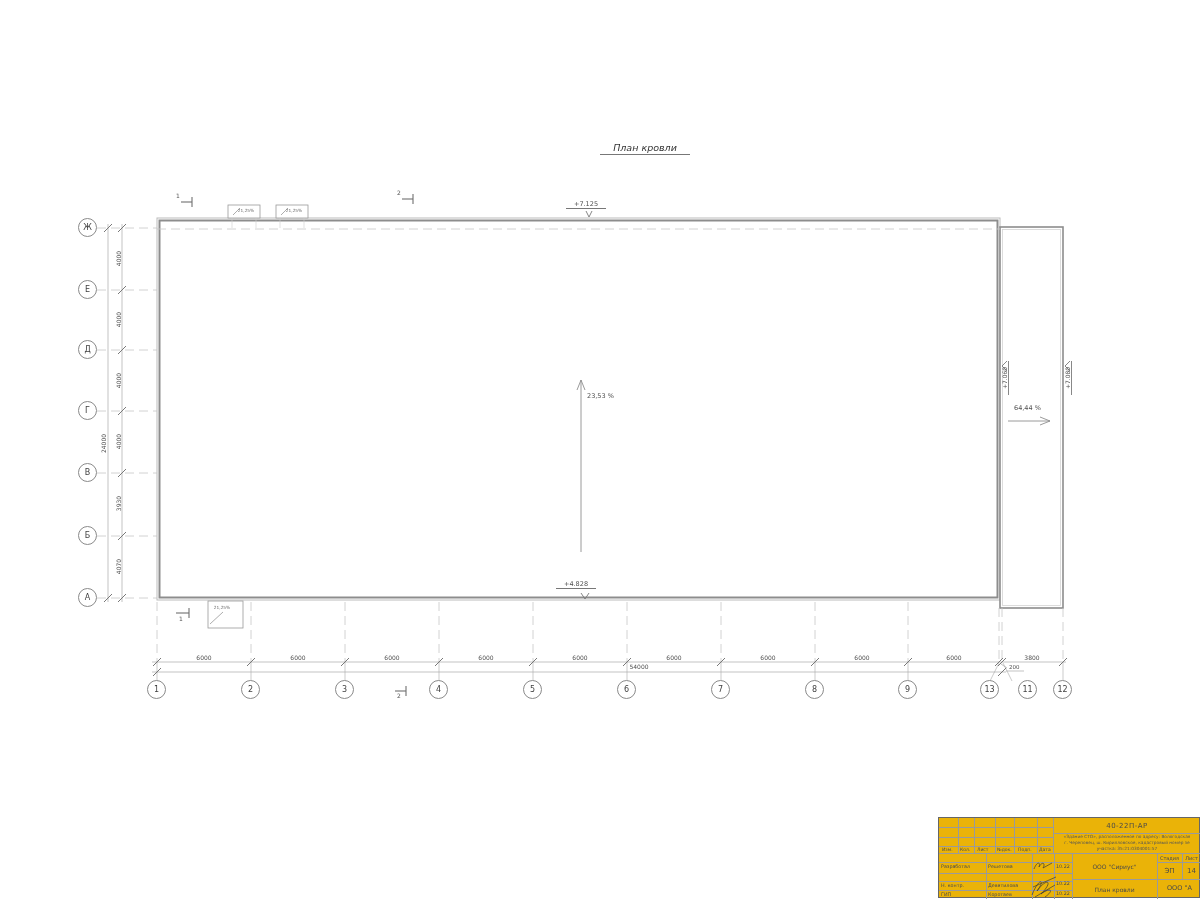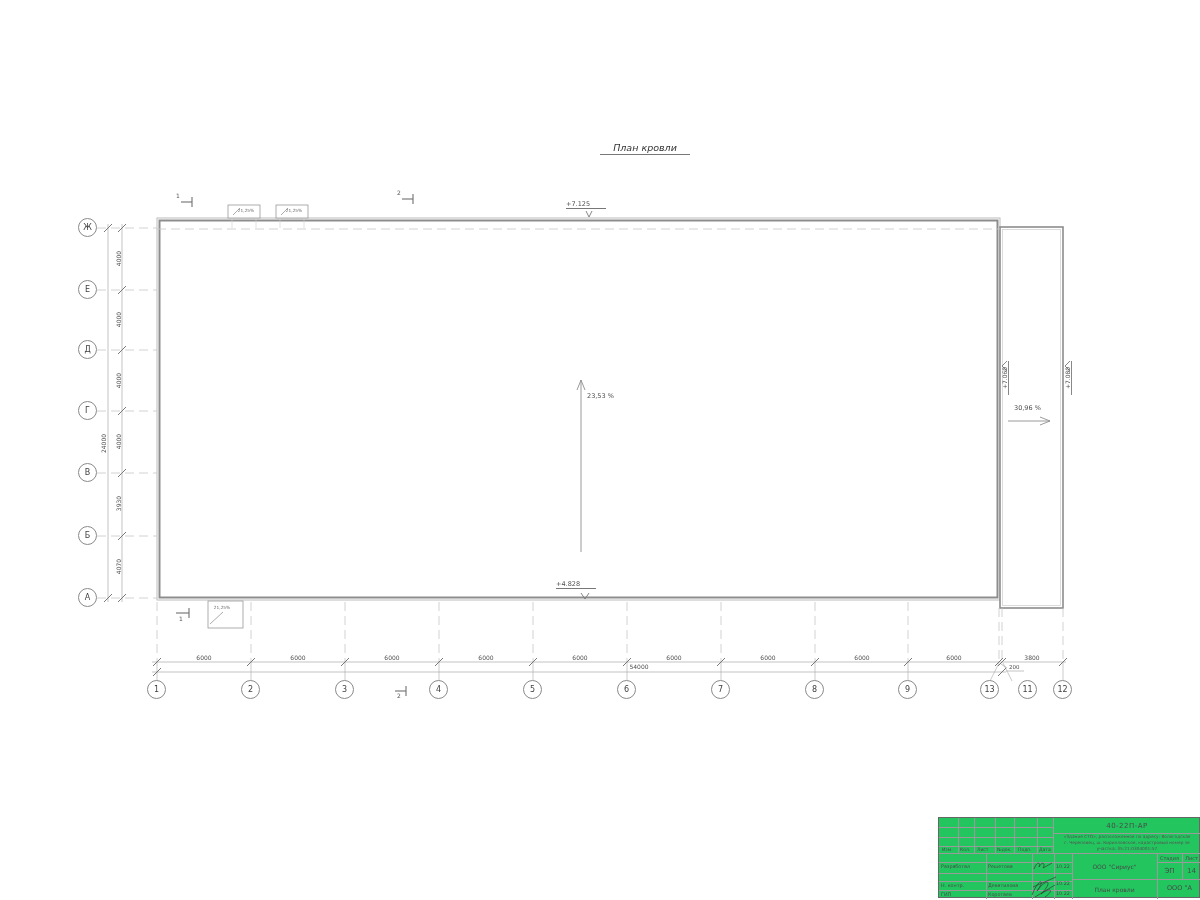--- a/index.html
+++ b/index.html
@@ -11,27 +11,27 @@
   .title { font-size:9.5px; font-style:italic; color:#333; border-bottom:1px solid #777;
            padding-bottom:1px; width:90px; text-align:center; }
   .bub { position:absolute; width:19px; height:19px; border:1px solid #8a8a8a; border-radius:50%;
          background:#fff; font-size:8px; color:#3f3f3f; display:flex; align-items:center;
          justify-content:center; z-index:2; }
   .d  { font-size:6px; }
   .dc { width:40px; text-align:center; }
   .rot { transform:rotate(-90deg); transform-origin:center; width:30px; text-align:center; }
   .rot7 { transform:rotate(-90deg); transform-origin:center; width:34px; text-align:center;
           font-size:6px; border-bottom:0.8px solid #888; }
-  .elev { font-size:6.5px; width:40px; text-align:left; border-bottom:0.8px solid #777; }
+  .elev { font-size:6.5px; width:40px; text-align:center; border-bottom:0.8px solid #777; }
   .slope { font-size:6.5px; }
   .tiny { font-size:4.3px; width:24px; text-align:center; color:#666; }
   .sec { font-size:6px; color:#555; }
   
   #tb { position:absolute; left:938px; top:817px; width:262px; height:81px;
-        border:1px solid #666; z-index:2; background:#22c55e; }
+        border:1px solid #666; z-index:2; background:#eab308; }
   #tb .hl { position:absolute; height:1px; background:#9a9a9a; }
   #tb .vl { position:absolute; width:1px; background:#9a9a9a; }
   #tb .c  { position:absolute; display:flex; align-items:center; justify-content:center;
             text-align:center; color:#4a4a4a; }
   #tb .s  { position:absolute; white-space:nowrap; color:#4a4a4a; }
   #sig { position:absolute; left:938px; top:817px; z-index:3; }
 </style>
 </head>
 <body>
 
@@ -207,21 +207,21 @@
 <span class="t d" style="left:1009px; top:664px; font-size:5.5px;">200</span>
 <span class="t d dc" style="left:1012px; top:654px;">3800</span>
 <span class="t d dc" style="left:619px; top:663px;">54000</span>
 
 <span class="t elev" style="left:566px; top:200px;">+7.125</span>
 <span class="t elev" style="left:556px; top:580px;">+4.828</span>
 <span class="t rot7" style="left:988px; top:374px;">+7.060</span>
 <span class="t rot7" style="left:1051px; top:374px;">+7.080</span>
 
 <span class="t slope" style="left:587px; top:392px;">23,53 %</span>
-<span class="t slope" style="left:1014px; top:404px;">30,96 %</span>
+<span class="t slope" style="left:1014px; top:404px;">64,44 %</span>
 <span class="t tiny" style="left:234px; top:208px;">21,25%</span>
 <span class="t tiny" style="left:282px; top:208px;">21,25%</span>
 <span class="t tiny" style="left:210px; top:605px;">21,25%</span>
 
 <span class="t sec" style="left:176px; top:192px;">1</span>
 <span class="t sec" style="left:397px; top:189px;">2</span>
 <span class="t sec" style="left:397px; top:692px;">2</span>
 <span class="t sec" style="left:179px; top:615px;">1</span>
 
 <div id="tb">

